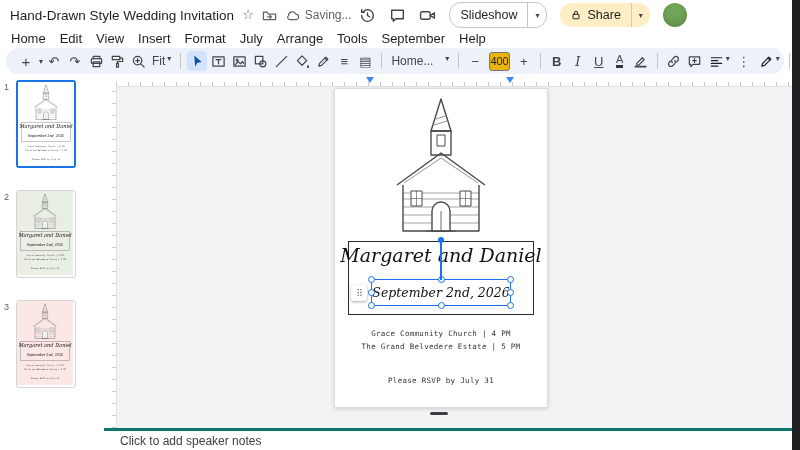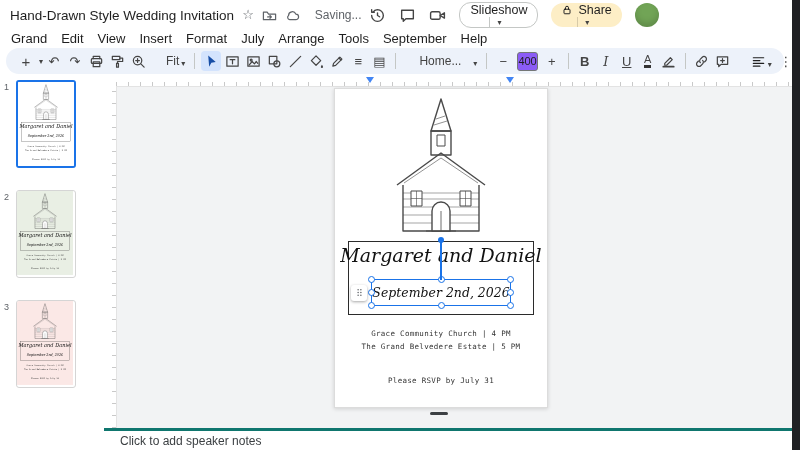--- a/index.html
+++ b/index.html
@@ -9,24 +9,24 @@
   
   .ic{width:15px;height:15px;stroke:currentColor;fill:none;stroke-width:1.3;
       stroke-linecap:round;stroke-linejoin:round;display:block;}
 
   
   .titlebar{position:absolute;left:0;top:0;width:632px;height:30px;display:flex;
             align-items:center;gap:8px;padding-left:10px;box-sizing:border-box;}
   .doc-title{font-size:13.5px;white-space:nowrap;}
   .glyph-ic{color:#5f6368;font-size:13px;width:16px;text-align:center;line-height:16px;}
   .svg-ic{color:#5f6368;}
-  .saving{display:flex;align-items:center;gap:15px;color:#5f6368;font-size:12px;}
+  .saving{display:flex;align-items:center;gap:5px;color:#5f6368;font-size:12px;}
   .tb-right{margin-left:auto;display:flex;align-items:center;gap:13px;padding-right:12px;}
   .tb-right .svg-ic{color:#444;}
-  .pill{height:24px;border-radius:12px;display:flex;align-items:center;font-size:12.5px;flex-direction:column;}
+  .pill{height:24px;border-radius:12px;display:flex;align-items:center;font-size:12.5px;}
   .btn-slideshow{border:1px solid #c4c7c5;background:#fff;}
   .pill .seg-main{padding:0 10px;display:flex;align-items:center;gap:5px;height:100%;}
   .pill .seg-caret{padding:0 7px;height:100%;display:flex;align-items:center;font-size:8px;color:#444;}
   .btn-slideshow .seg-caret{border-left:1px solid #c4c7c5;}
   .btn-share{background:#fdeec6;}
   .btn-share .seg-caret{border-left:1px solid rgba(0,0,0,.15);}
   .btn-share .ic{width:12px;height:12px;}
   .avatar{width:24px;height:24px;border-radius:50%;background:#71a456;
           box-shadow:inset 0 -4px 6px rgba(0,0,0,.15);}
 
@@ -38,22 +38,22 @@
   .toolbar{position:absolute;left:6px;top:48px;width:778px;height:26px;background:#edf2fa;
            border-radius:13px;display:flex;align-items:center;padding:0 10px;
            box-sizing:border-box;gap:1px;}
   .t-ic{width:20px;height:20px;display:flex;align-items:center;justify-content:center;
         color:#444;font-size:13px;border-radius:4px;flex:0 0 auto;}
   .t-ic svg{width:15px;height:15px;}
   .t-active{background:#d3e3fd;color:#174ea6;}
   .t-sep{width:1px;height:16px;background:#c4c7c5;margin:0 5px;flex:0 0 auto;}
   .t-label{font-size:12px;color:#444;white-space:nowrap;}
   .t-caret{font-size:8px;color:#444;margin-left:2px;}
-  .t-group{display:flex;align-items:flex-end;padding:0 3px;flex:0 0 auto;margin-left:14px;}
-  .t-size{width:26px;height:17px;background:#8b5cf6;border:1px solid #747775;border-radius:3px;
+  .t-group{display:flex;align-items:flex-start;padding:0 3px;flex:0 0 auto;}
+  .t-size{width:26px;height:17px;background:#eab308;border:1px solid #747775;border-radius:3px;
           font-size:11px;display:flex;align-items:center;justify-content:center;margin:16px 3px;}
   .t-bold{font-weight:bold;}
   .t-italic{font-style:italic;font-family:"DejaVu Serif",serif;}
   .t-underline{text-decoration:underline;}
   .colA{font-size:11px;line-height:11px;border-bottom:3px solid #333;}
   .t-spacer{flex:1 1 auto;}
 
   
   .filmstrip{position:absolute;left:0;top:74px;width:104px;height:354px;background:#fff;}
   .thumb{position:absolute;left:16px;width:60px;height:88px;box-sizing:border-box;
@@ -283,21 +283,21 @@
       </span>
       <span class="seg-caret">
         <span>▾</span>
       </span>
     </div>
     <div class="avatar"></div>
   </div>
 </div>
 
 <div class="menubar">
-  <span class="menu-item">Grand</span>
+  <span class="menu-item">Home</span>
   <span class="menu-item">Edit</span>
   <span class="menu-item">View</span>
   <span class="menu-item">Insert</span>
   <span class="menu-item">Format</span>
   <span class="menu-item">July</span>
   <span class="menu-item">Arrange</span>
   <span class="menu-item">Tools</span>
   <span class="menu-item">September</span>
   <span class="menu-item">Help</span>
 </div>

